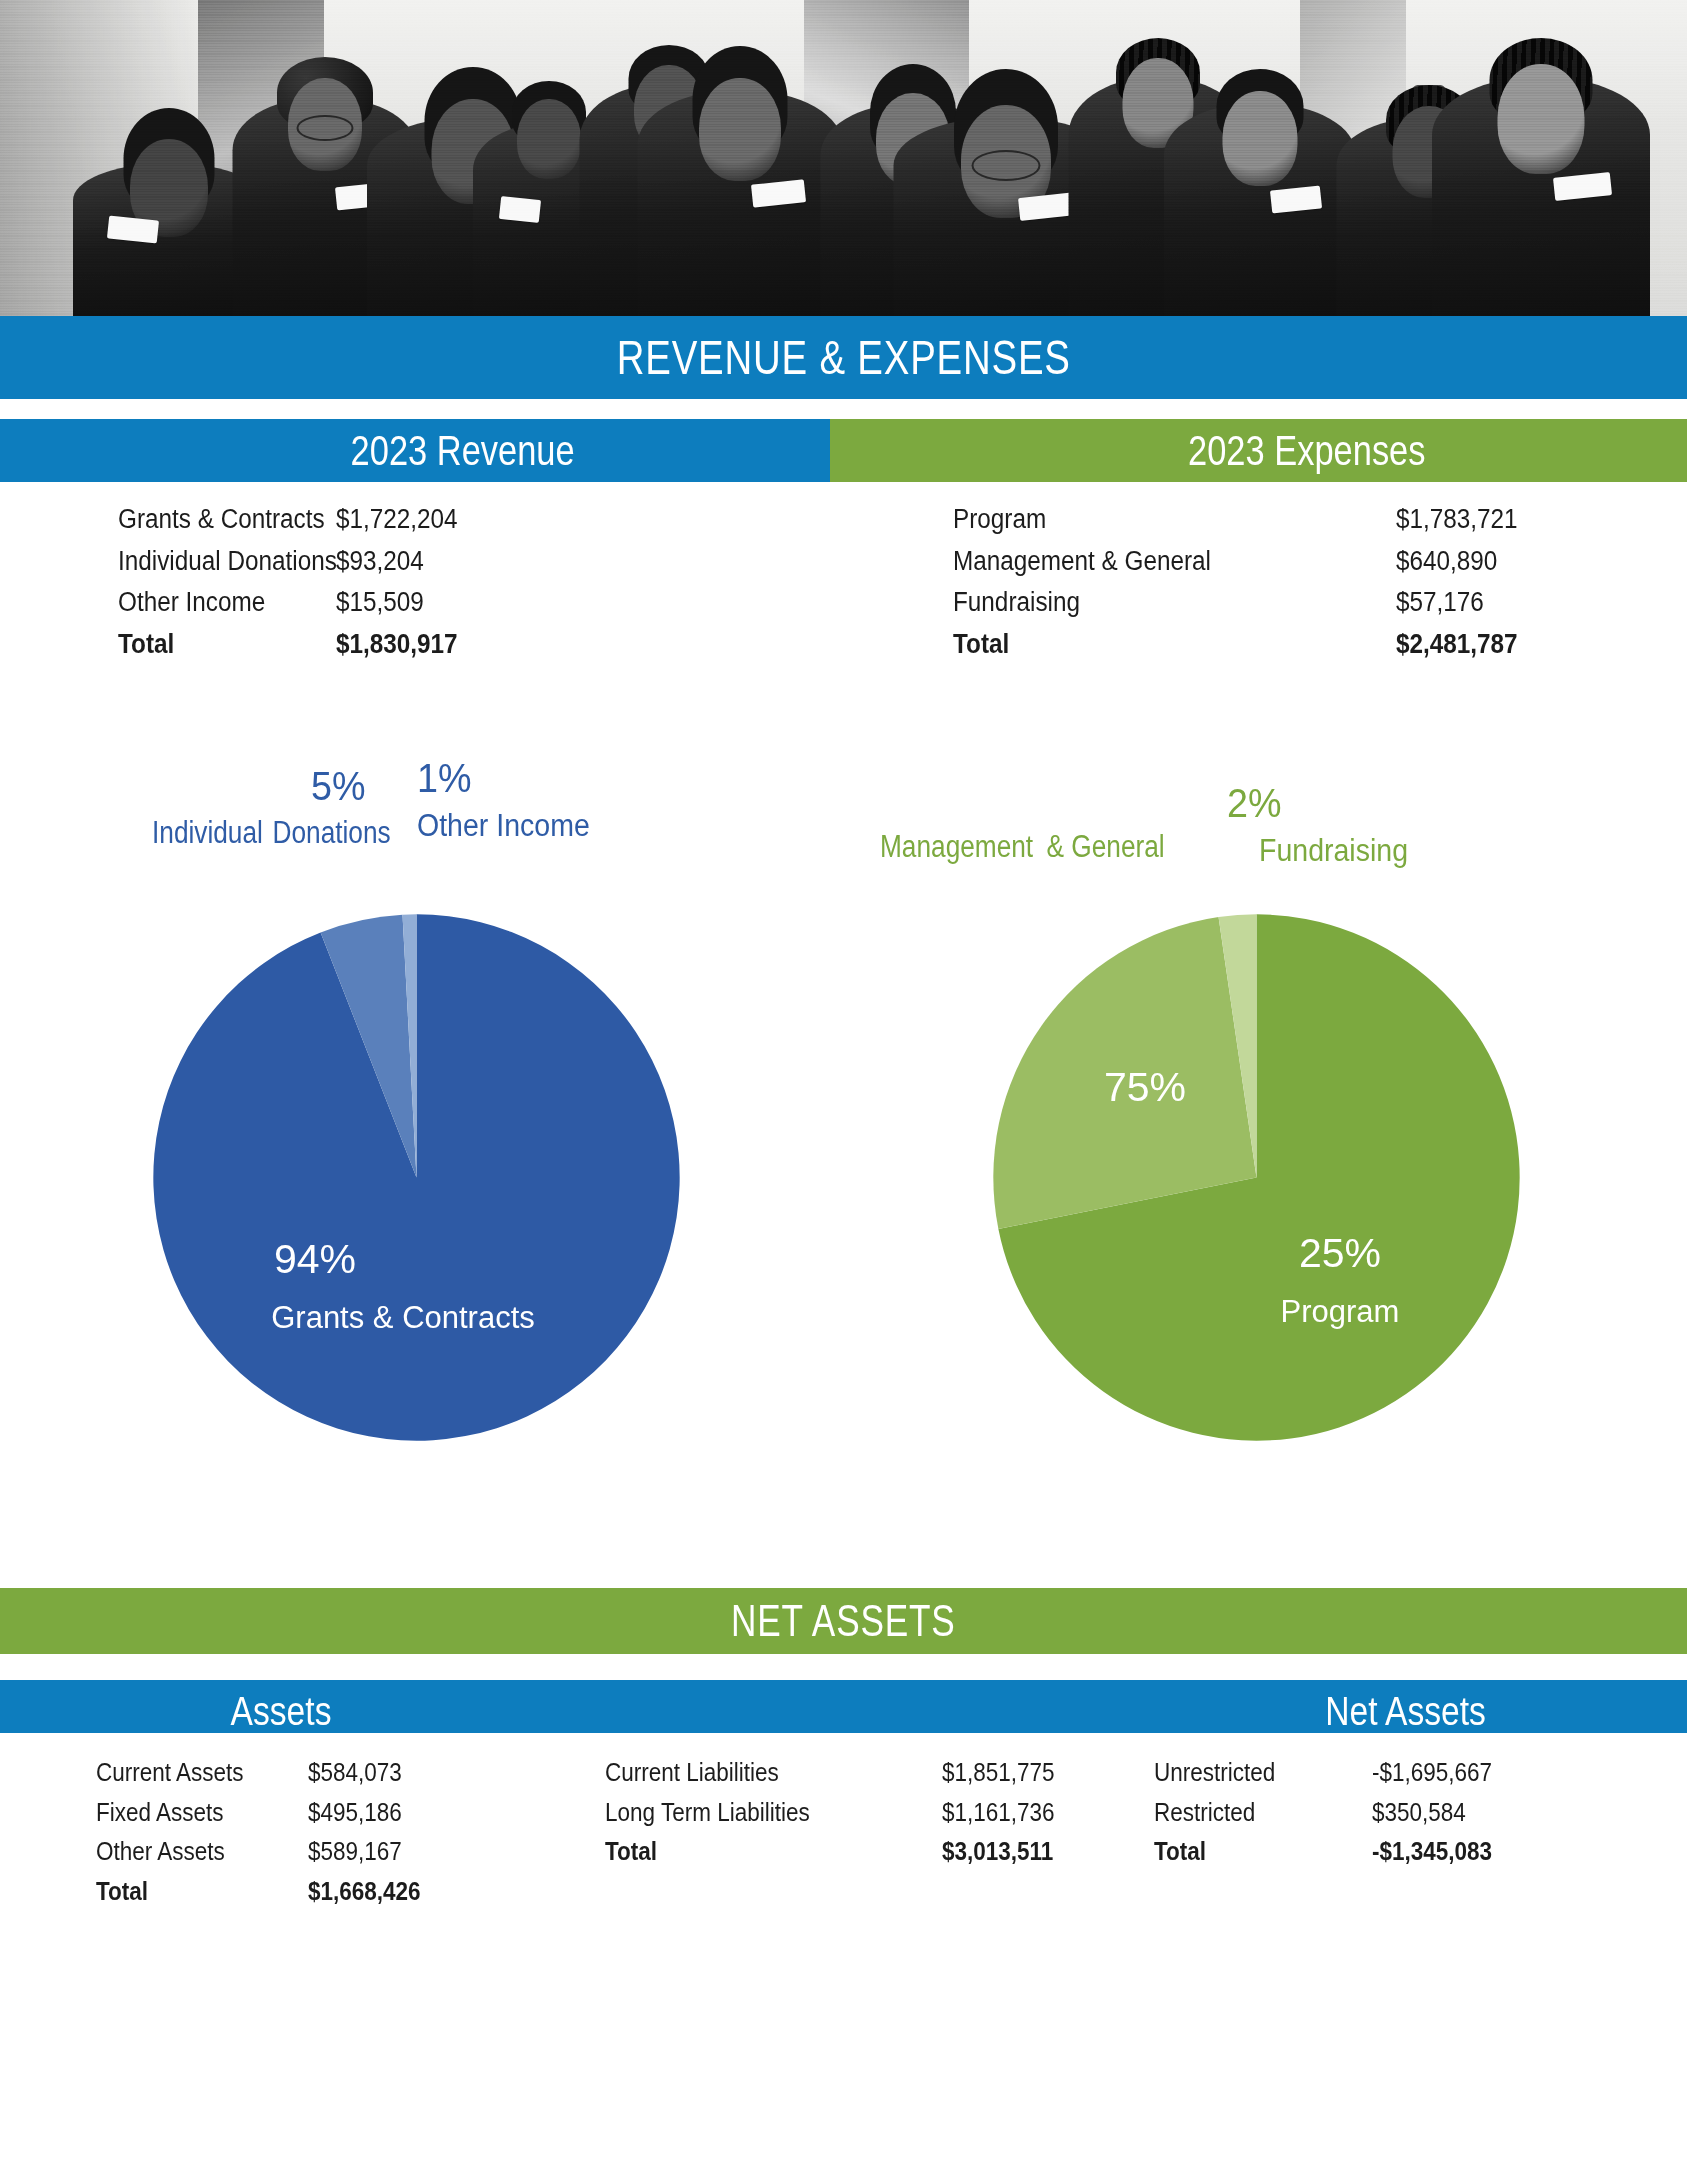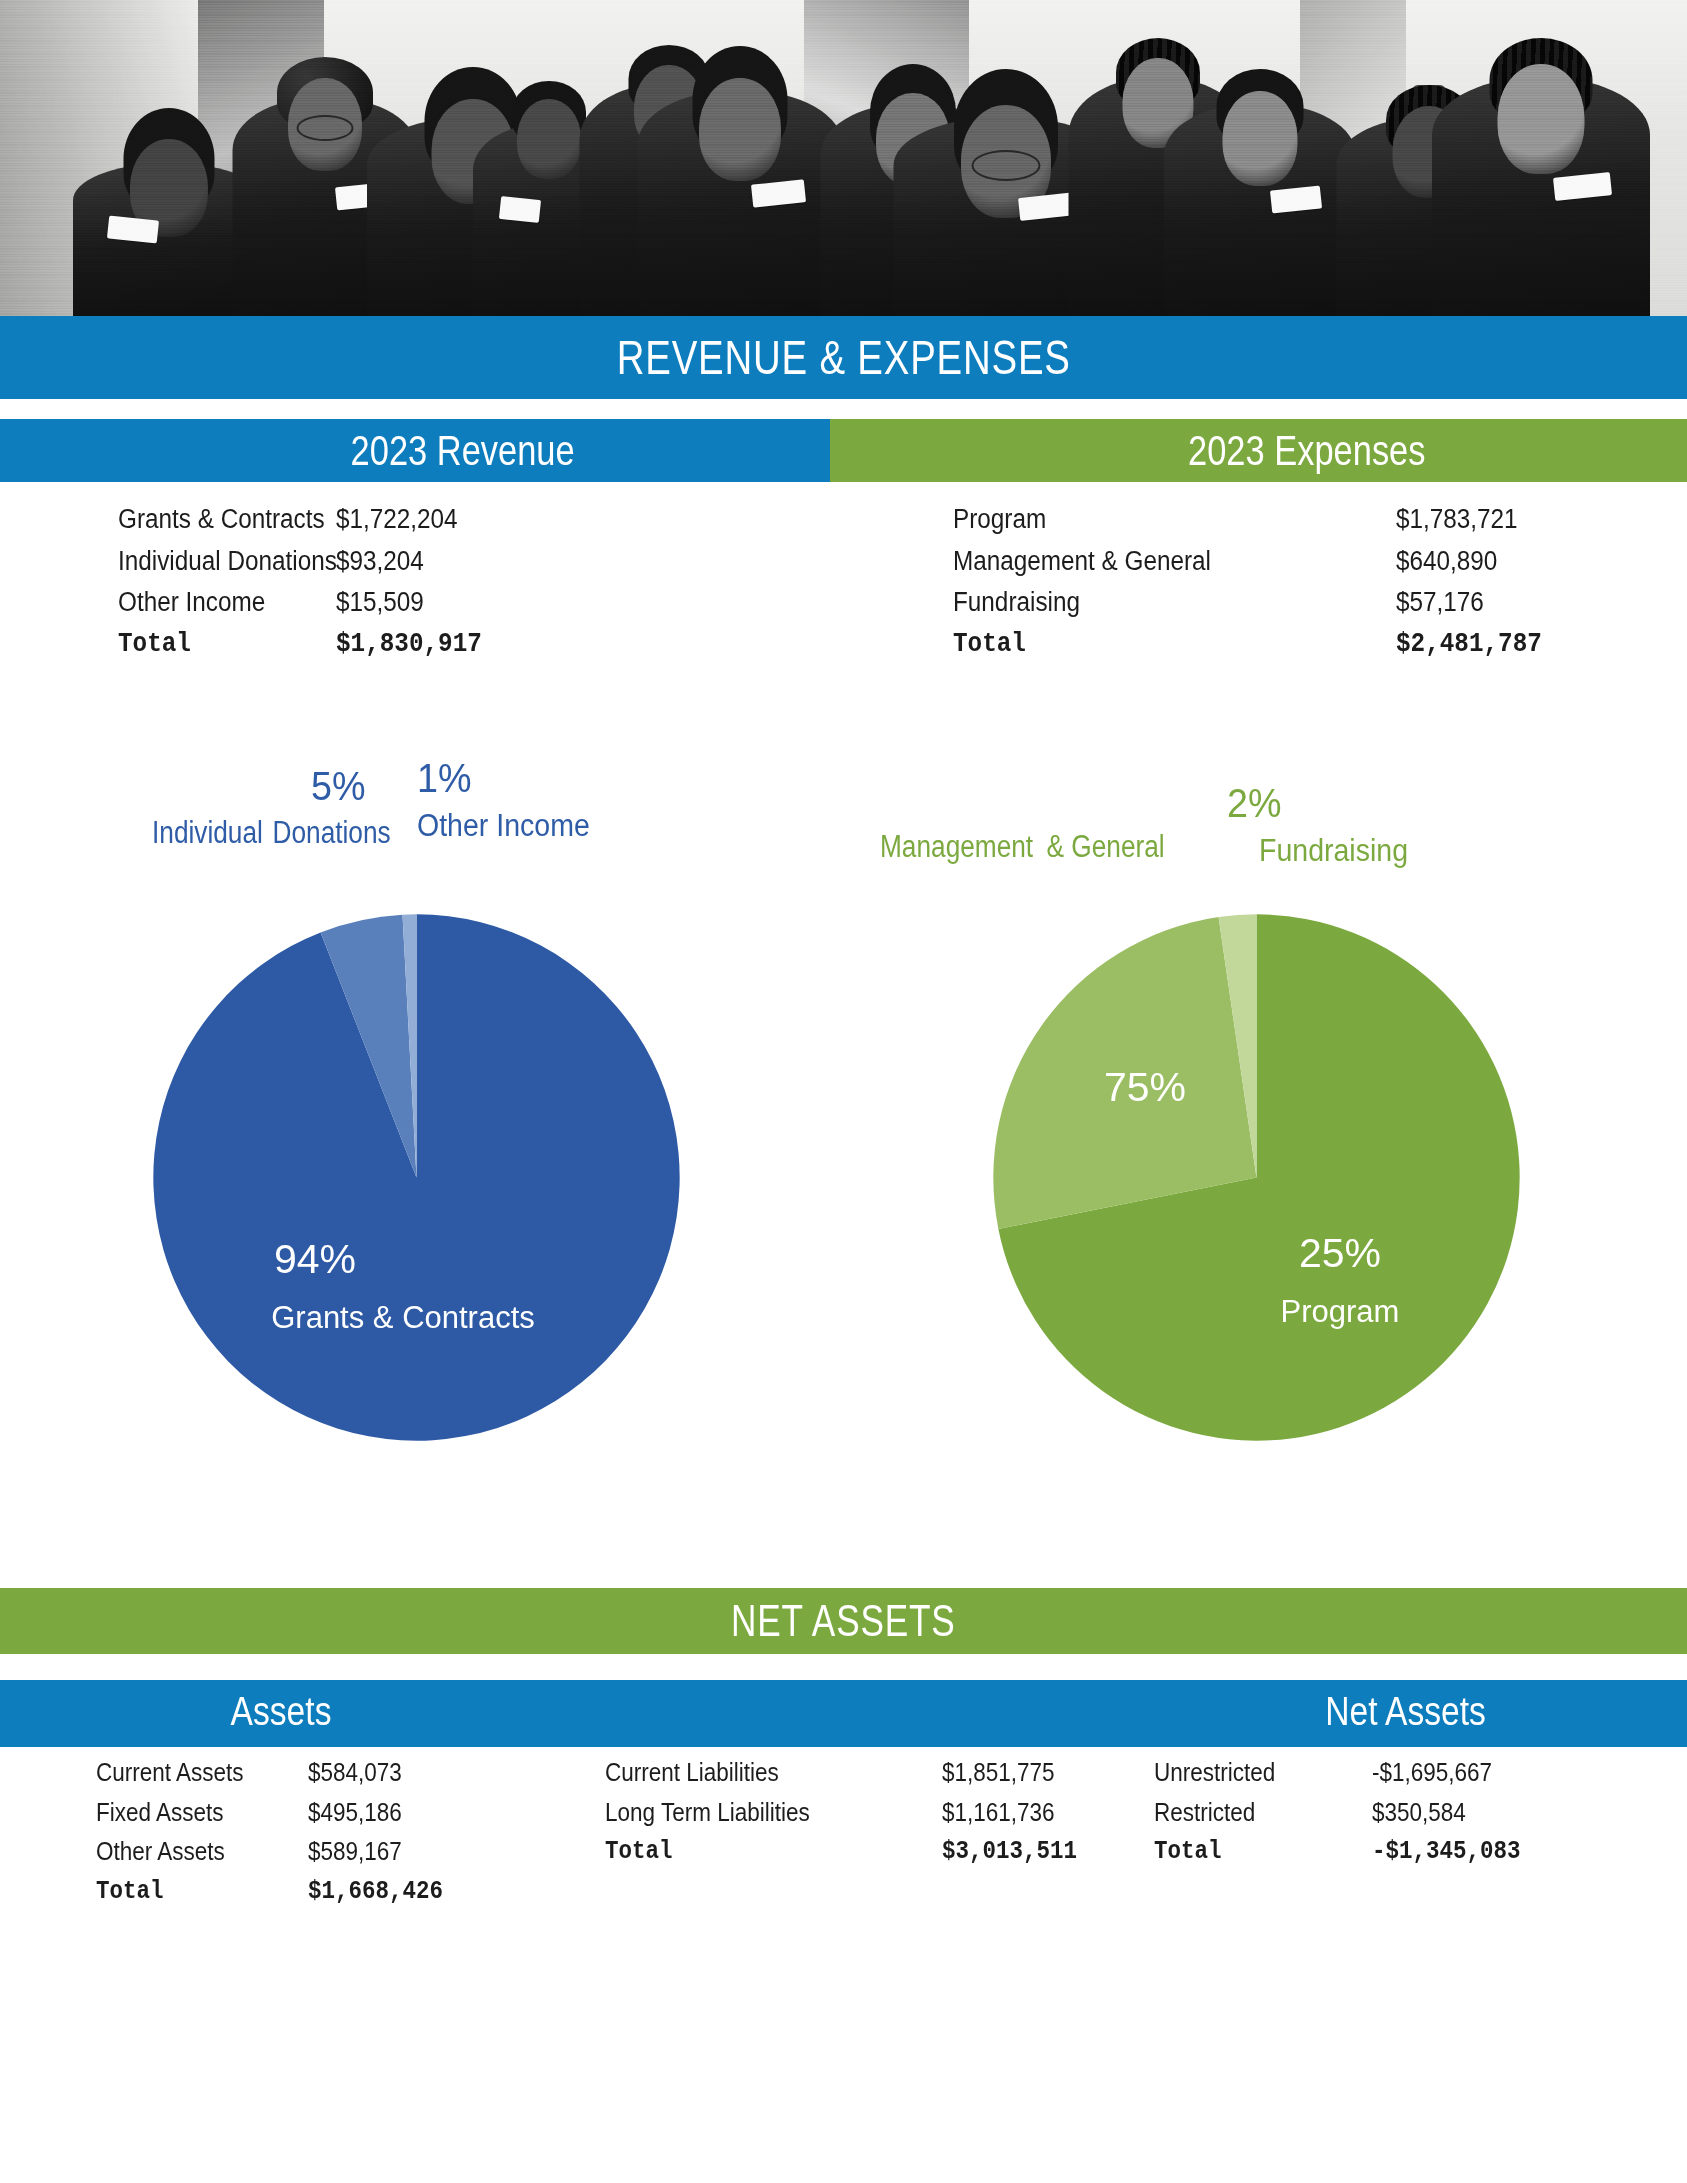--- a/index.html
+++ b/index.html
@@ -47,21 +47,21 @@
   .sub-band .band-text{color:#fff;font-size:42px;font-weight:400;
       transform:scaleX(.82);transform-origin:center;}
   .corner-notch{position:absolute;right:0;bottom:0;width:41px;height:38px;overflow:hidden;}
   .corner-notch i{position:absolute;right:-9.3px;bottom:-6.6px;width:61px;height:54px;
       background:#0d7dbe;transform:rotate(-35deg);transform-origin:100% 100%;
       border-left:3.3px solid #fff;}
 
   
   .fin-table{position:absolute;font-size:27px;color:#1c1c1c;line-height:1.0;}
   .fin-row{display:flex;align-items:baseline;margin-bottom:14.6px;}
-  .fin-row.total{margin-top:13.2px;font-family:Liberation Mono, monospace;}
+  .fin-row.total{margin-top:13.2px;}
   .fin-row.total .lbl,.fin-row.total .val{font-weight:bold;}
   .lbl{display:inline-block;transform:scaleX(.90);transform-origin:left center;white-space:nowrap;}
   .val{display:inline-block;transform:scaleX(.90);transform-origin:left center;white-space:nowrap;}
 
   
   .pie-label{position:absolute;line-height:1.06;white-space:pre-line;}
   .pct-big{font-size:41px;}
   .pct-name{font-size:31px;}
   .in-pie{color:#fff;text-align:center;}
   .sq{display:inline-block;transform:scaleX(.92);transform-origin:left center;}
@@ -277,21 +277,21 @@
 
 <div class="pie-label in-pie" style="left:1244px;top:1221px;width:192px;">
   <div class="pct-big">25%</div>
   <div class="pct-name" style="margin-top:9.3px;">Program</div>
 </div>
 
 <div class="band-main" style="top:1588px;height:66px;background:#7ca93f;">
   <span class="band-text" style="font-size:44px;">NET ASSETS</span>
 </div>
 
-<div style="position:absolute;left:0;top:1680px;width:1687px;height:67px;background:#0d7dbe;">
+<div style="position:absolute;left:0;top:1680px;width:1687px;height:53px;background:#0d7dbe;">
   <div class="na-col-head" style="left:0;width:562px;">
     <span>Assets</span>
   </div>
   <div class="na-col-head" style="left:1125px;width:562px;">
     <span>Net Assets</span>
   </div>
 </div>
 
 <div class="fin-table" id="tbl-assets" style="left:96px;top:1760px;font-size:25px;">
     <div class="fin-row">

